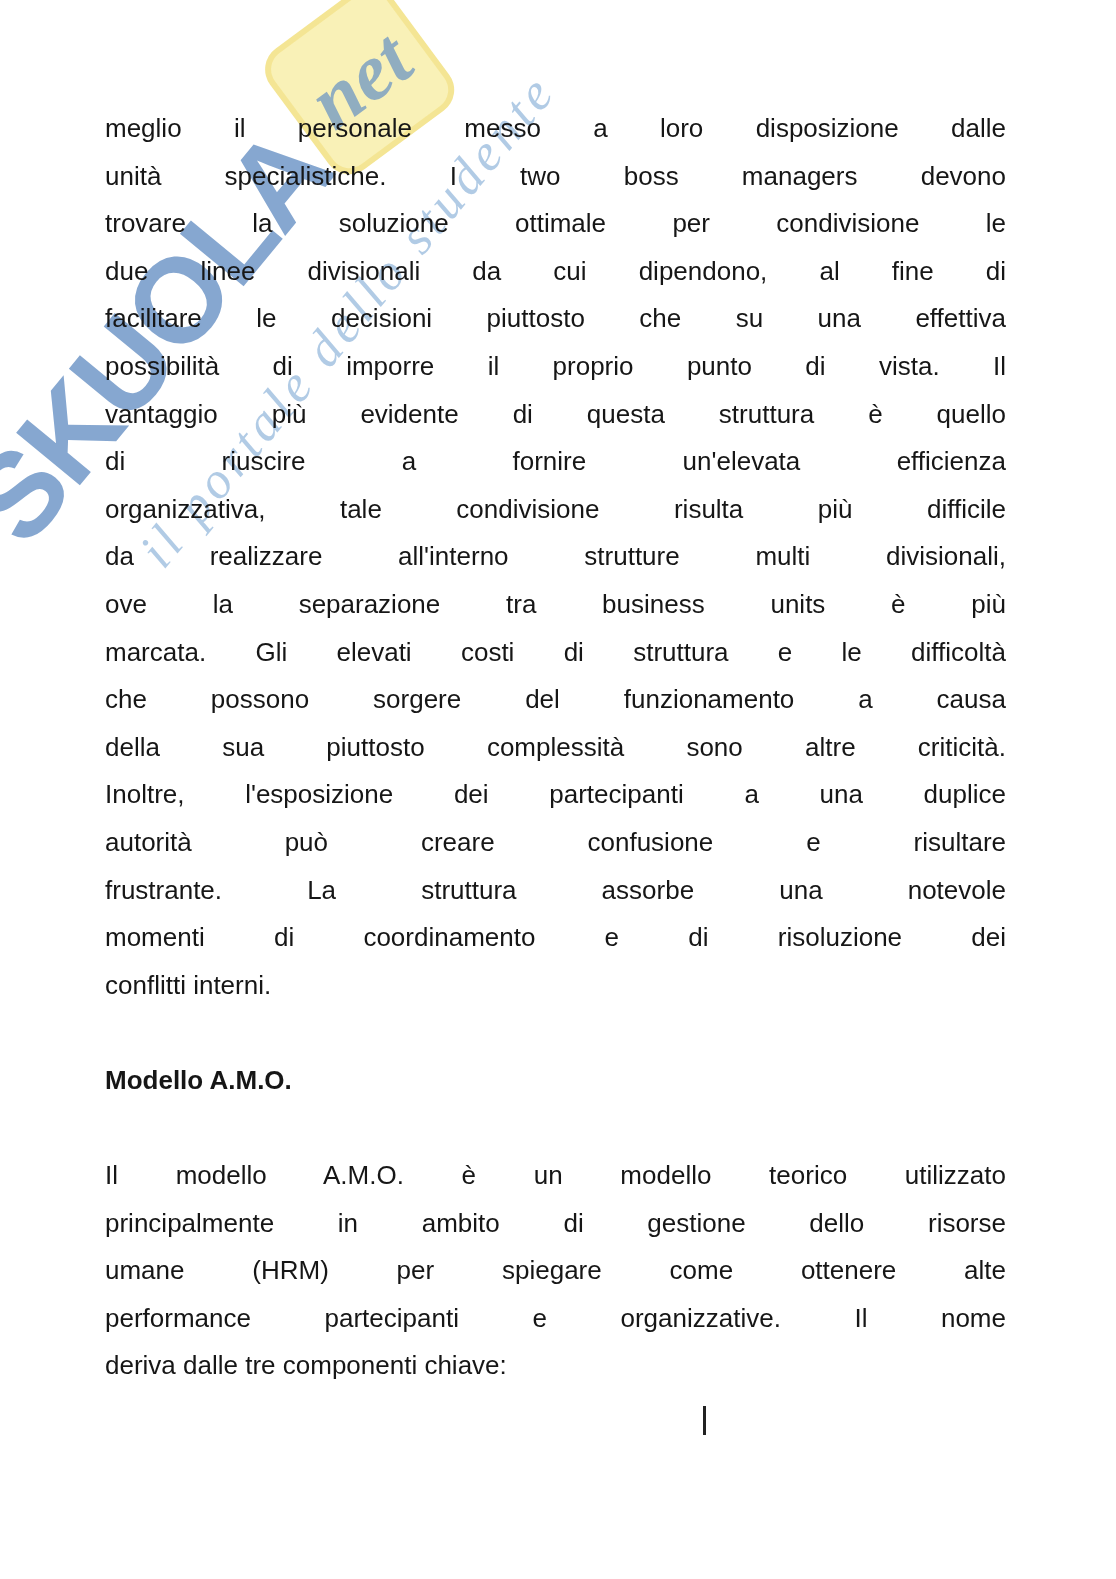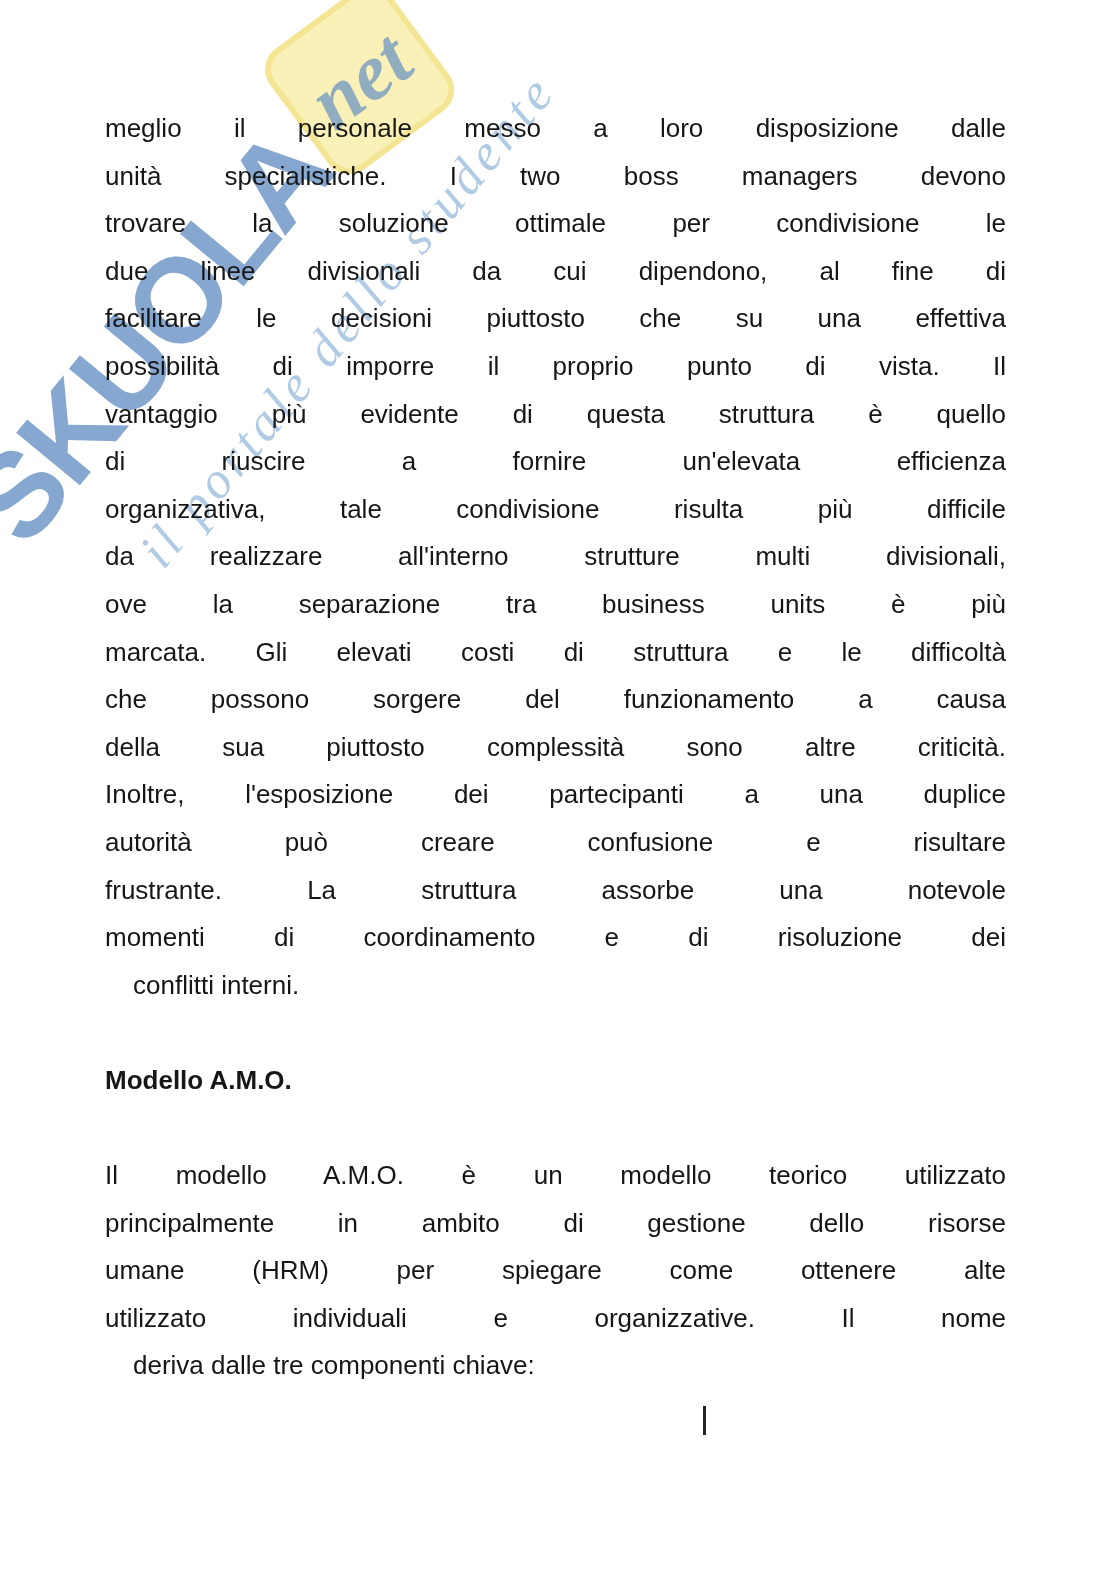--- a/index.html
+++ b/index.html
@@ -84,21 +84,21 @@
     font-family: "Liberation Sans", sans-serif;
     font-size: 26px;
     line-height: 47.6px;
     color: #161616;
   }
   .para { margin: 0 0 47.6px 0; }
   .line {
     text-align: justify;
     text-align-last: justify;
   }
-  .line.last { text-align-last: left; margin-left: 28px; }
+  .line.last { text-align-last: left; }
   .seg-b { font-weight: normal; }
   .heading {
     font-weight: bold;
     margin: 0 0 47.6px 0;
   }
 
   
   .caret {
     position: absolute;
     left: 703px;
@@ -142,20 +142,20 @@
         <div class="line"><span class="seg-b">autorità</span><span class="seg"> può creare confusione e risultare</span></div>
         <div class="line"><span class="seg">frustrante. La struttura assorbe una </span><span class="seg-b">notevole</span></div>
         <div class="line"><span class="seg">momenti di coordinamento e di risoluzione dei</span></div>
         <div class="line last"><span class="seg">conflitti interni.</span></div>
       </div>
       <div class="heading">Modello A.M.O.</div>
       <div class="para">
         <div class="line"><span class="seg">Il </span><span class="seg-b">modello A.M.O.</span><span class="seg"> è un modello teorico utilizzato</span></div>
         <div class="line"><span class="seg">principalmente in ambito di </span><span class="seg-b">gestione dello risorse</span></div>
         <div class="line"><span class="seg-b">umane (HRM)</span><span class="seg"> per spiegare come ottenere alte</span></div>
-        <div class="line"><span class="seg">utilizzato individuali e organizzative. Il nome</span></div>
+        <div class="line"><span class="seg">performance partecipanti e organizzative. Il nome</span></div>
         <div class="line last"><span class="seg">deriva dalle tre componenti chiave:</span></div>
       </div>
     </article>
 
   <div class="caret"></div>
 
 </div>
 
 </body></html>

